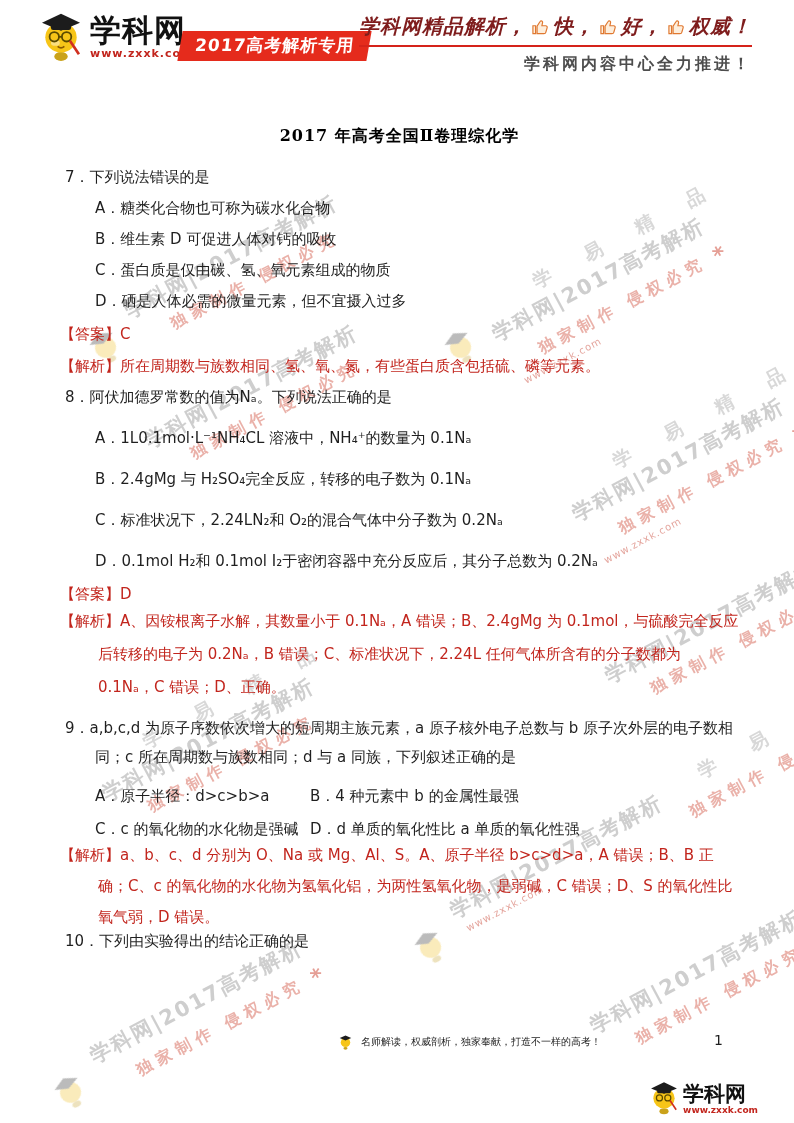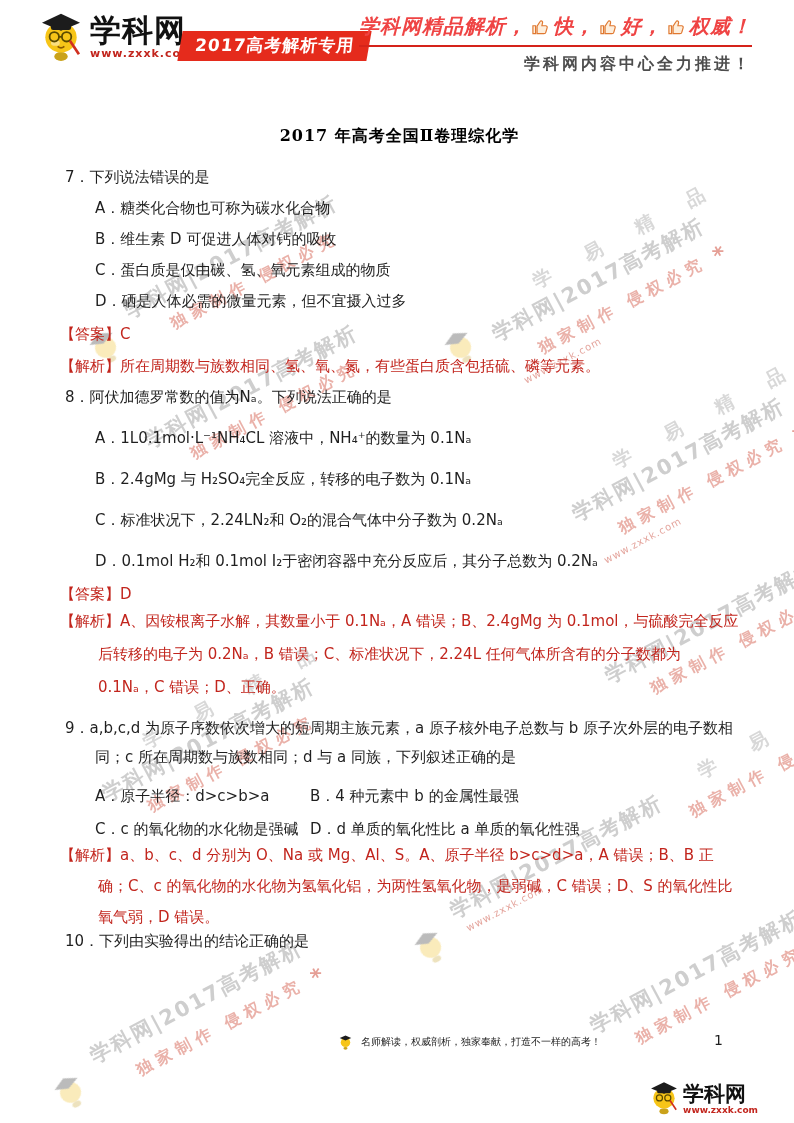--- a/index.html
+++ b/index.html
@@ -35,21 +35,21 @@
   .banner {
     position:absolute; left:180px; top:31px; z-index:3;
     background:#e52b1c; color:#fff;
     font-size:17px; font-weight:bold; letter-spacing:1px;
     padding:3px 15px 4px 15px;
     transform:skewX(-10deg);
   }
   .banner > span { display:inline-block; transform:skewX(4deg); }
   .slogan { position:absolute; right:42px; top:13px; text-align:right; z-index:3; }
   .slogan-main {
-    color:#ef4444; font-size:20px; font-weight:bold; font-style:italic;
+    color:#7f1d1d; font-size:20px; font-weight:bold; font-style:italic;
     letter-spacing:1px; padding-bottom:5px;
     border-bottom:2px solid #d5231a;
     display:flex; align-items:center; gap:2px; justify-content:flex-end;
   }
   .thumb { width:20px; height:20px; margin:0 1px; }
   .slogan-sub { color:#4d4d4d; font-size:16px; margin-top:7px; letter-spacing:3px; font-weight:bold; }
 
   
   .content { position:relative; z-index:2; padding:0 55px 0 60px; font-size:15px; }
   .doc-title {

